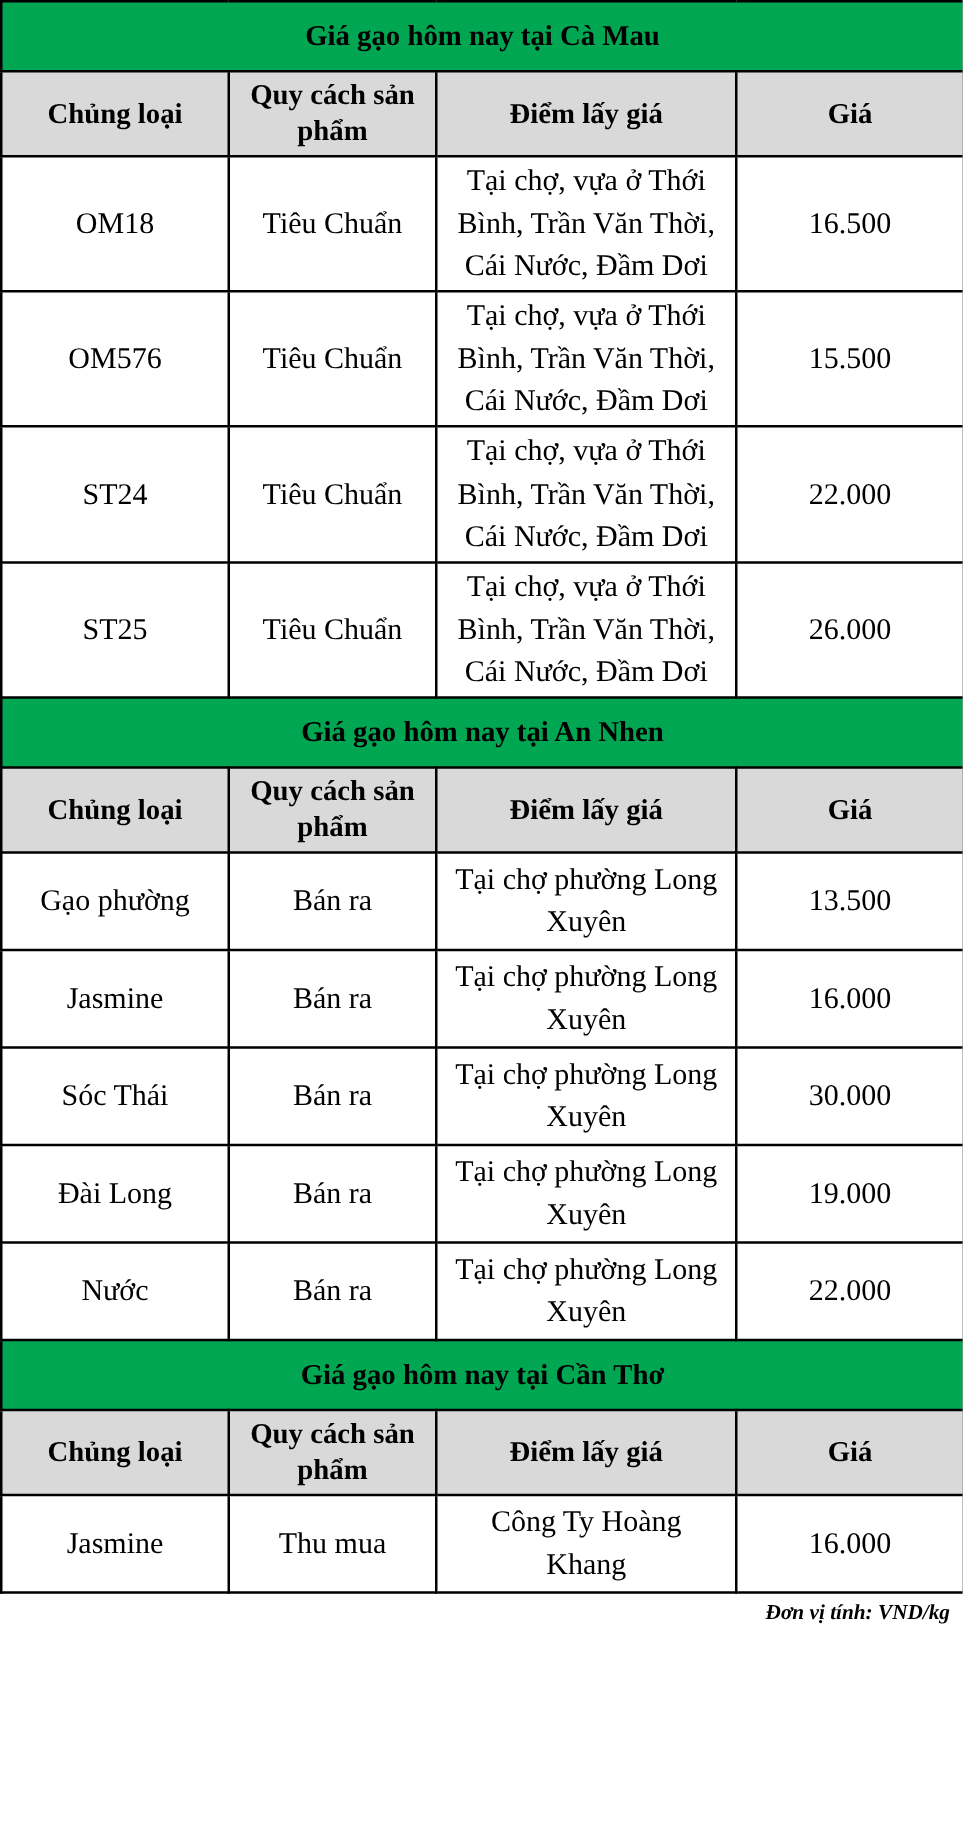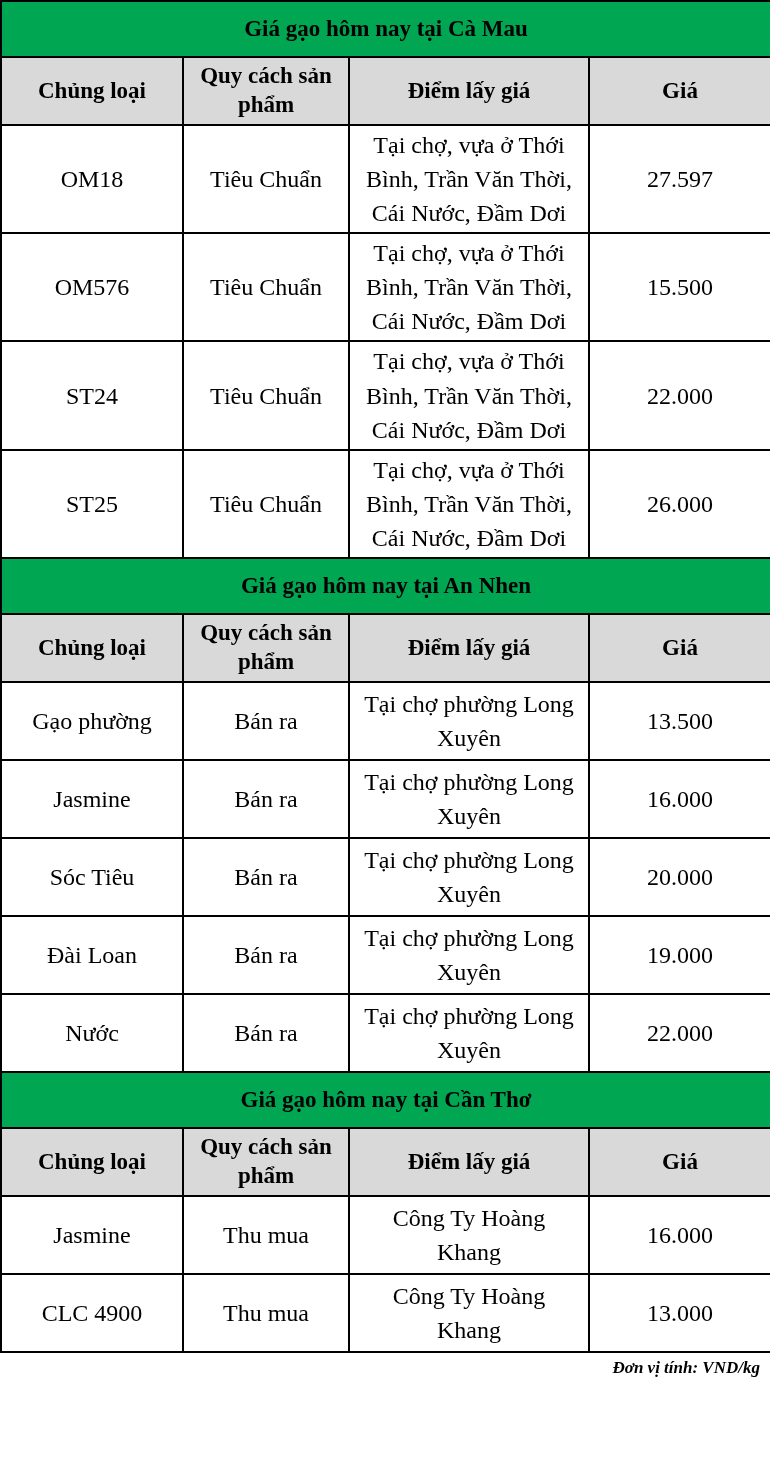--- a/index.html
+++ b/index.html
@@ -78,21 +78,21 @@
         <tr class="cols">
           <th>Chủng loại</th>
           <th>Quy cách sản phẩm</th>
           <th>Điểm lấy giá</th>
           <th>Giá</th>
         </tr>
         <tr class="data tall">
           <td>OM18</td>
           <td>Tiêu Chuẩn</td>
           <td>Tại chợ, vựa ở Thới Bình, Trần Văn Thời, Cái Nước, Đầm Dơi</td>
-          <td>27.597</td>
+          <td>16.500</td>
         </tr>
         <tr class="data tall">
           <td>OM576</td>
           <td>Tiêu Chuẩn</td>
           <td>Tại chợ, vựa ở Thới Bình, Trần Văn Thời, Cái Nước, Đầm Dơi</td>
           <td>15.500</td>
         </tr>
         <tr class="data tall">
           <td>ST24</td>
           <td>Tiêu Chuẩn</td>
@@ -120,27 +120,27 @@
           <td>Tại chợ phường Long Xuyên</td>
           <td>13.500</td>
         </tr>
         <tr class="data">
           <td>Jasmine</td>
           <td>Bán ra</td>
           <td>Tại chợ phường Long Xuyên</td>
           <td>16.000</td>
         </tr>
         <tr class="data">
-          <td>Sóc Tiêu</td>
+          <td>Sóc Thái</td>
           <td>Bán ra</td>
           <td>Tại chợ phường Long Xuyên</td>
-          <td>20.000</td>
+          <td>30.000</td>
         </tr>
         <tr class="data">
-          <td>Đài Loan</td>
+          <td>Đài Long</td>
           <td>Bán ra</td>
           <td>Tại chợ phường Long Xuyên</td>
           <td>19.000</td>
         </tr>
         <tr class="data">
           <td>Nước</td>
           <td>Bán ra</td>
           <td>Tại chợ phường Long Xuyên</td>
           <td>22.000</td>
         </tr>
@@ -152,22 +152,16 @@
           <th>Quy cách sản phẩm</th>
           <th>Điểm lấy giá</th>
           <th>Giá</th>
         </tr>
         <tr class="data">
           <td>Jasmine</td>
           <td>Thu mua</td>
           <td>Công Ty Hoàng Khang</td>
           <td>16.000</td>
         </tr>
-        <tr class="data">
-          <td>CLC 4900</td>
-          <td>Thu mua</td>
-          <td>Công Ty Hoàng Khang</td>
-          <td>13.000</td>
-        </tr>
       </tbody>
   </table>
   <div class="unit-note">Đơn vị tính: VND/kg</div>
 </div>
 
 </body></html>

